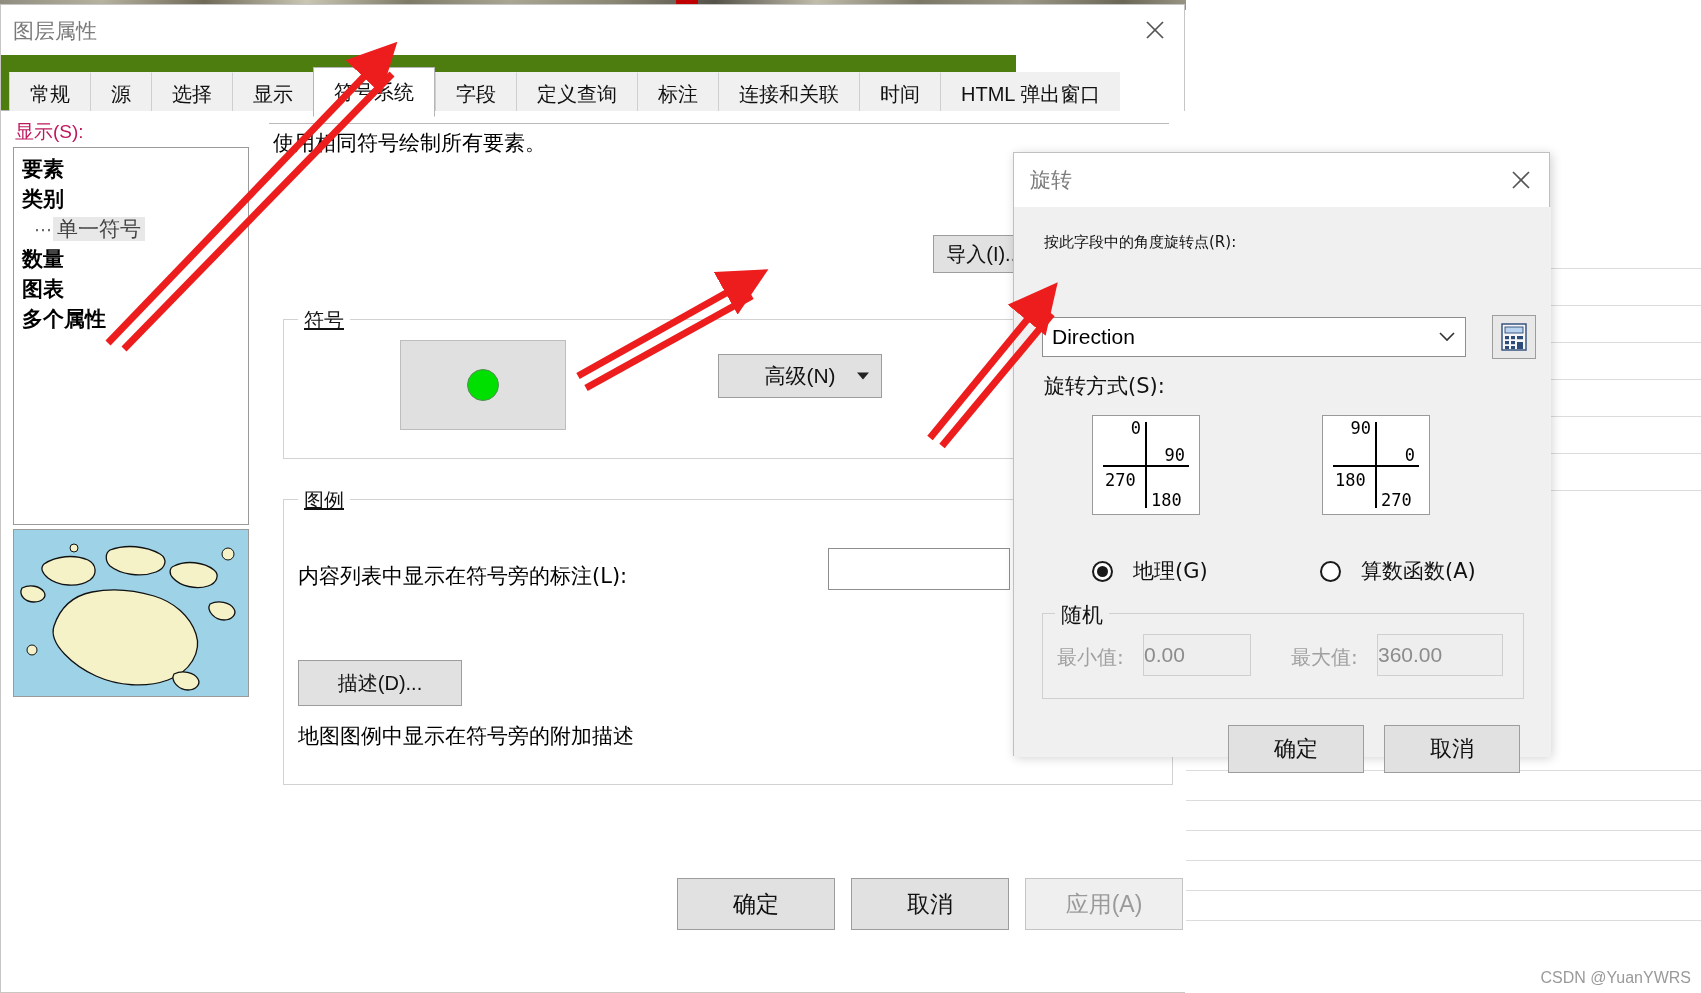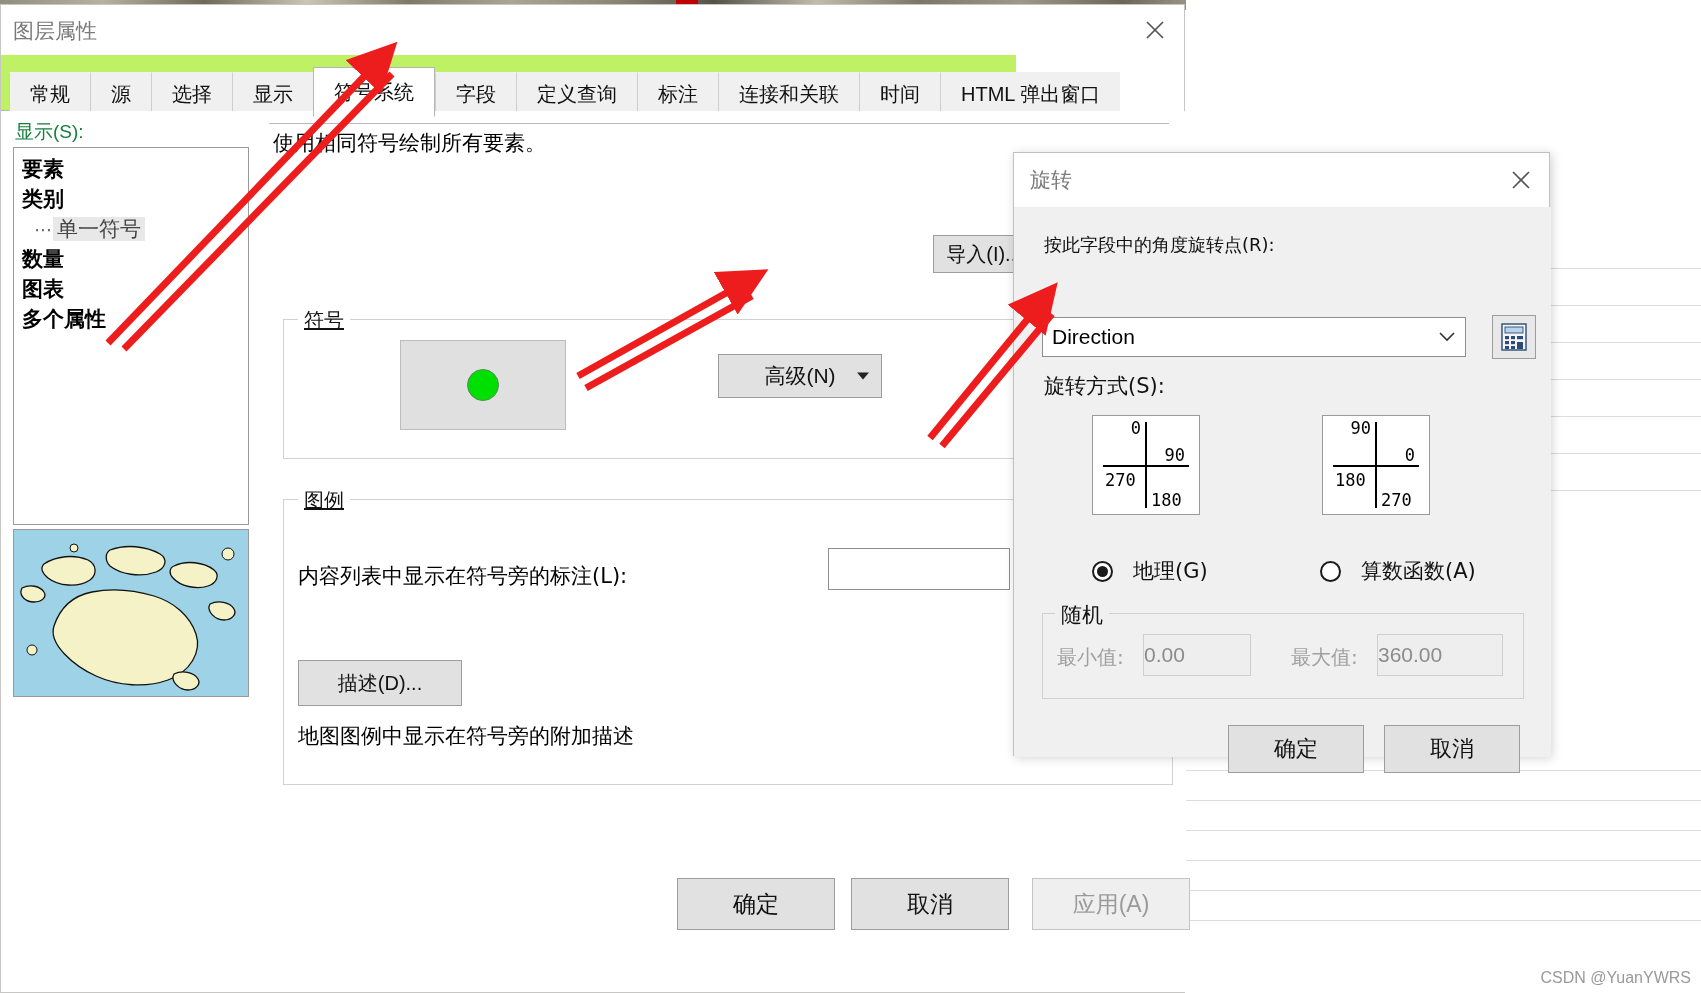--- a/index.html
+++ b/index.html
@@ -54,21 +54,21 @@
   }
   .dlg-close {
     position: absolute; right: 6px; top: 5px; width: 46px; height: 40px;
     display: flex; align-items: center; justify-content: center;
     cursor: pointer;
   }
   .dlg-close svg { display:block; }
 
   .tabstrip {
     position: absolute; left: 0; top: 50px; width: 1015px; height: 56px;
-    background: #bef264;
+    background: #4d7c0f;
     border-bottom: 1px solid #b5b5b5;
   }
   .tabstrip .tabs-inner {
     position: absolute; left: 8px; top: 12px; display: flex; align-items: flex-end;
   }
   .tab {
     height: 44px; padding: 0 20px;
     display: flex; align-items: center; justify-content: center;
     font-size: 20px; color: #111; background: #f0f0f0;
     border-left: 1px solid #cfcfcf;
@@ -83,21 +83,21 @@
     height: 50px;
     position: relative; z-index: 3; margin-bottom: -1px;
   }
 
   .dlg-body {
     position: absolute; left: 0; top: 106px; width: 1185px; height: 755px;
     background: #ffffff;
   }
 
   .lbl-display {
-    position: absolute; left: 14px; top: 8px; font-size: 19px; color: #15803d;
+    position: absolute; left: 14px; top: 8px; font-size: 19px; color: #be185d;
   }
   .show-listbox {
     position: absolute; left: 12px; top: 36px; width: 236px; height: 378px;
     border: 1px solid #9a9a9a; background: #ffffff;
   }
   .show-item {
     font-size: 21px; color: #000; font-weight: bold;
     padding: 1px 8px; white-space: nowrap;
     font-family: "DejaVu Sans", "Liberation Sans", sans-serif;
   }
@@ -121,21 +121,21 @@
   .desc-text {
     position: absolute; left: 272px; top: 18px; font-size: 21px; color: #000;
     font-family: "DejaVu Sans", "Liberation Sans", sans-serif;
   }
   .btn {
     background: #e1e1e1; border: 1px solid #9d9d9d;
     font-size: 20px; color: #111;
     display: flex; align-items: center; justify-content: center;
     cursor: default; white-space: nowrap;
   }
-  .btn.disabled { color: #9a9a9a; background: #efefef; border-color: #c4c4c4; margin-left: 7px; }
+  .btn.disabled { color: #9a9a9a; background: #efefef; border-color: #c4c4c4; }
 
   #import-btn {
     position: absolute; left: 932px; top: 124px; width: 102px; height: 38px;
   }
 
   .groupbox {
     position: absolute; border: 1px solid #d2d2d2;
   }
   .groupbox > .gb-title {
     position: absolute; top: -13px; left: 14px; background: #ffffff;
@@ -205,21 +205,21 @@
   .rot-title {
     position: absolute; left: 16px; top: 13px; font-size: 21px; color: #7b7b7b;
   }
   .rot-close {
     position: absolute; right: 6px; top: 8px; width: 44px; height: 38px;
     display: flex; align-items: center; justify-content: center; cursor: pointer;
   }
   .rot-body { position: absolute; top: 54px; left: 0; width: 537px; height: 550px; background: #f0f0f0; }
 
   .rot-field-label {
-    position: absolute; left: 30px; top: 26px; font-size: 18px; color: #111;
+    position: absolute; left: 30px; top: 26px; font-size: 15px; color: #111;
     font-family: "DejaVu Sans", "Liberation Sans", sans-serif;
   }
   .rot-combo {
     position: absolute; left: 28px; top: 110px; width: 424px; height: 40px;
     background: #ffffff; border: 1px solid #8e8e8e;
     display: flex; align-items: center;
   }
   .rot-combo .val { padding-left: 9px; font-size: 21px; color: #000; }
   .rot-combo .chev {
     position: absolute; right: 10px; top: 50%; transform: translateY(-50%);

